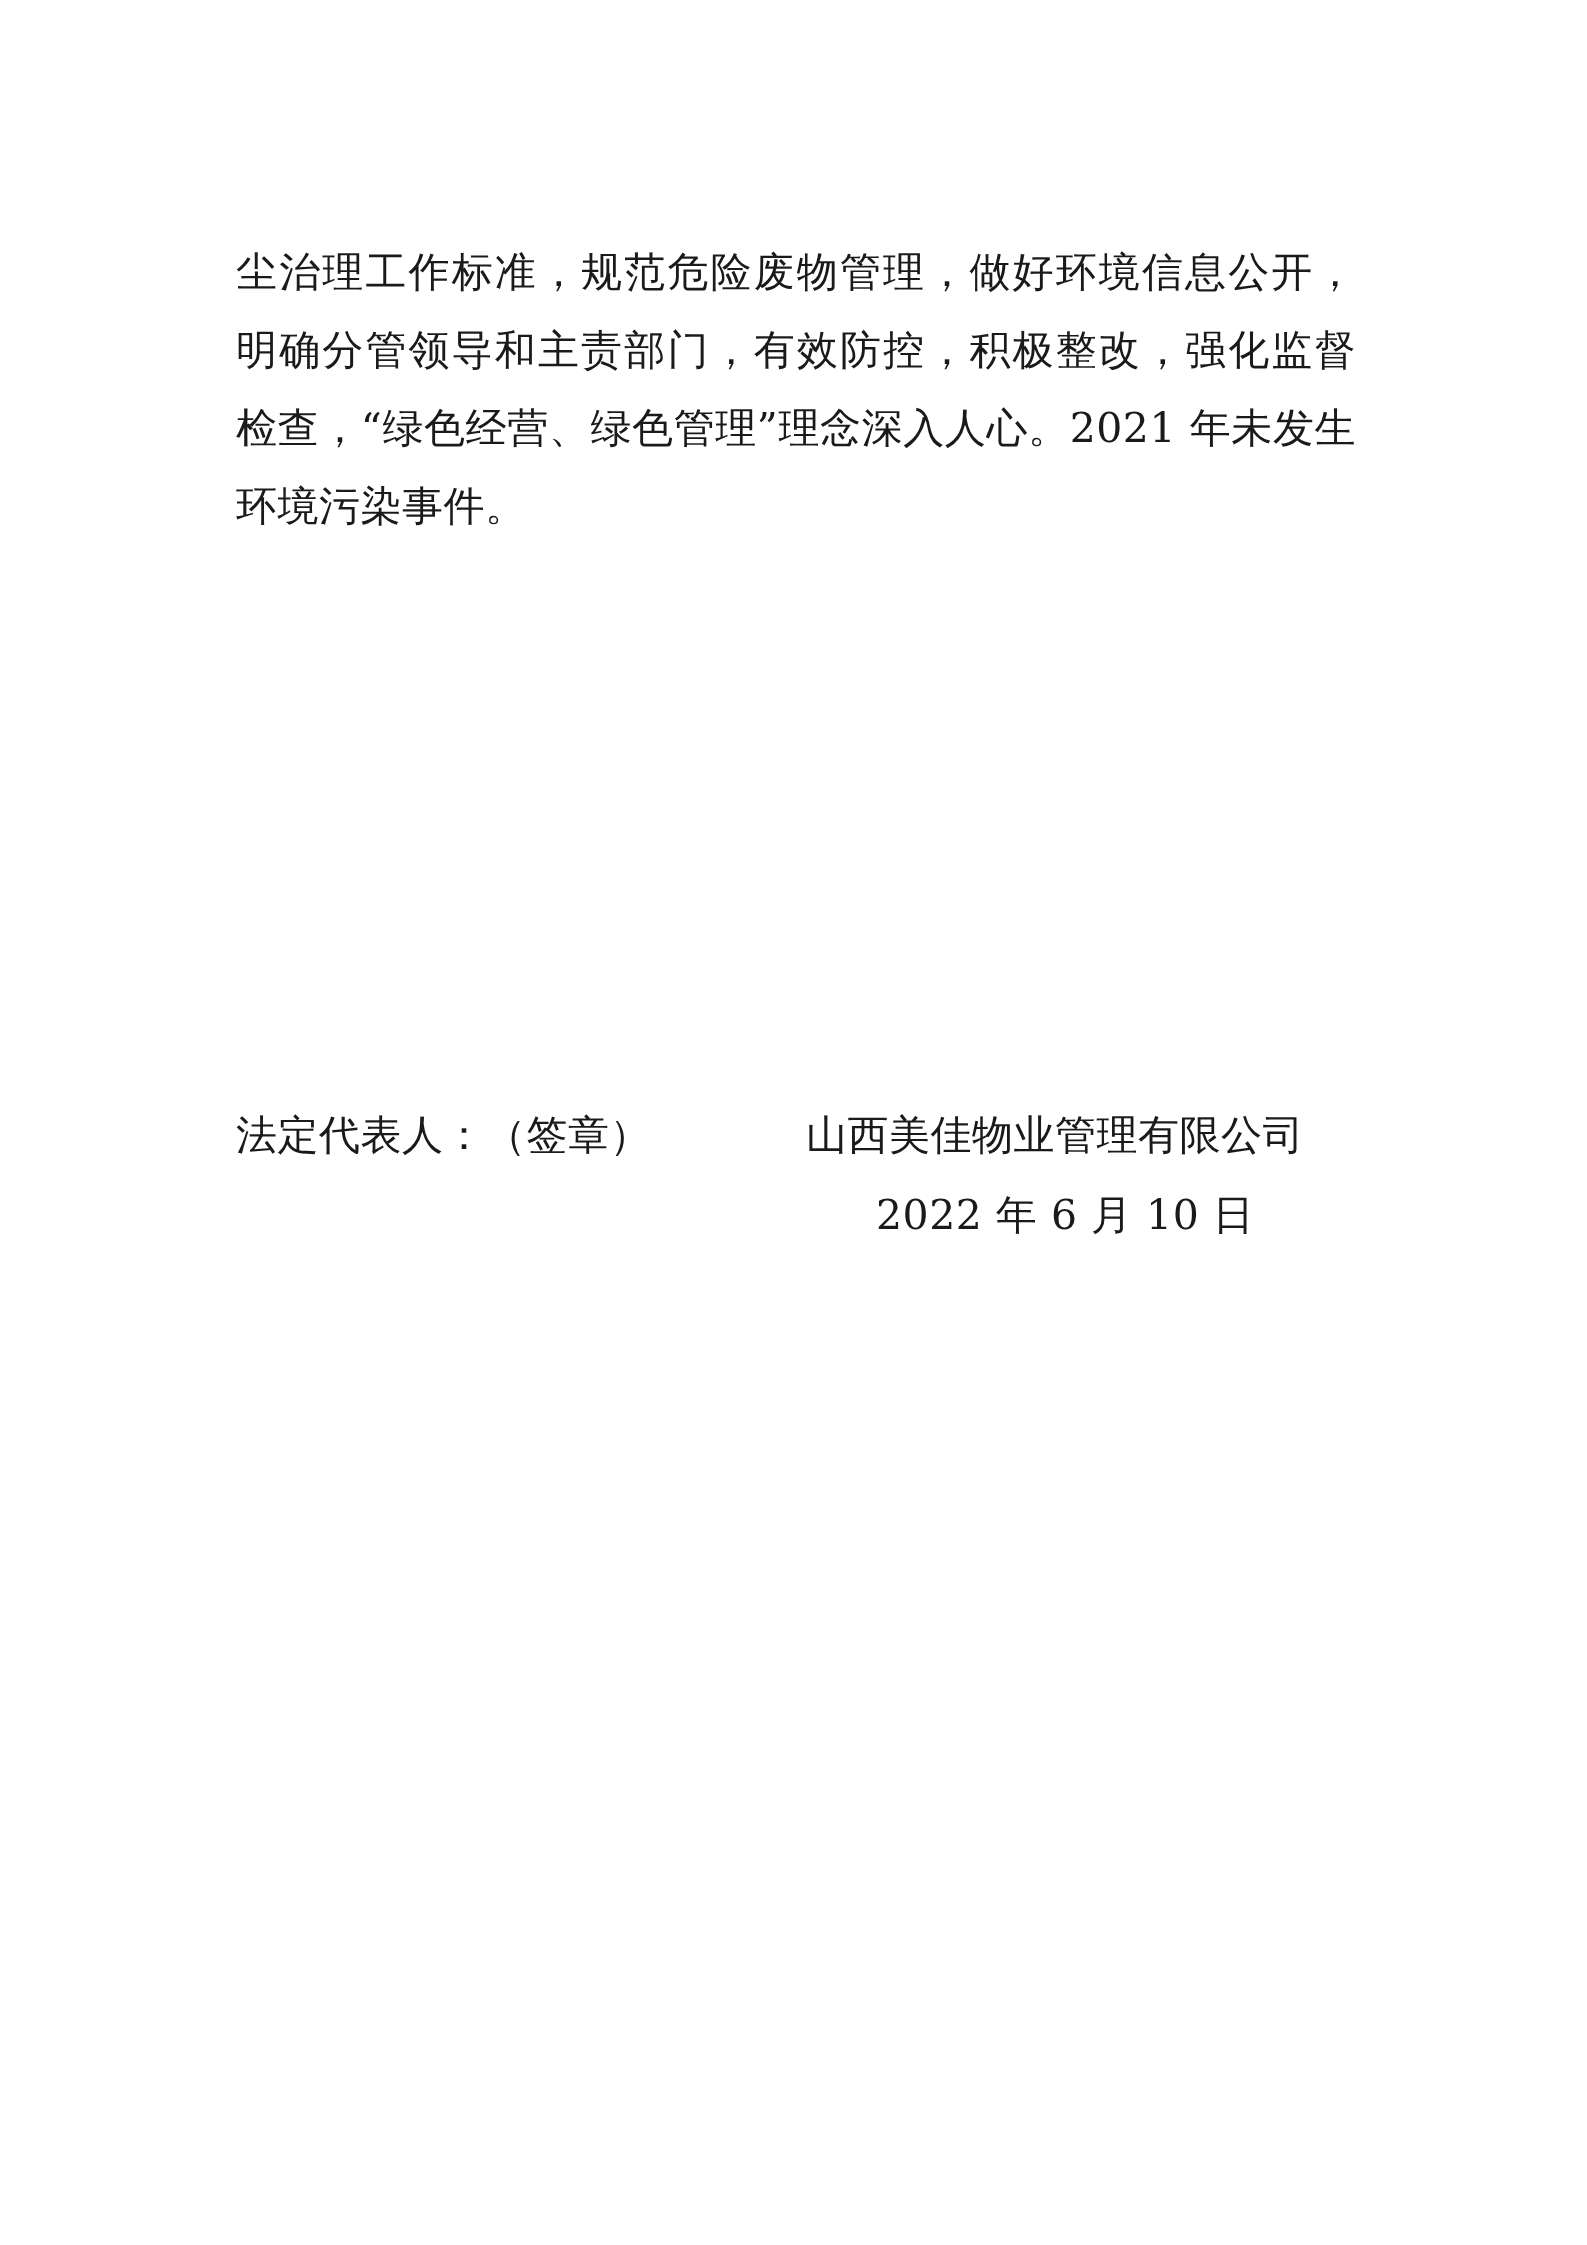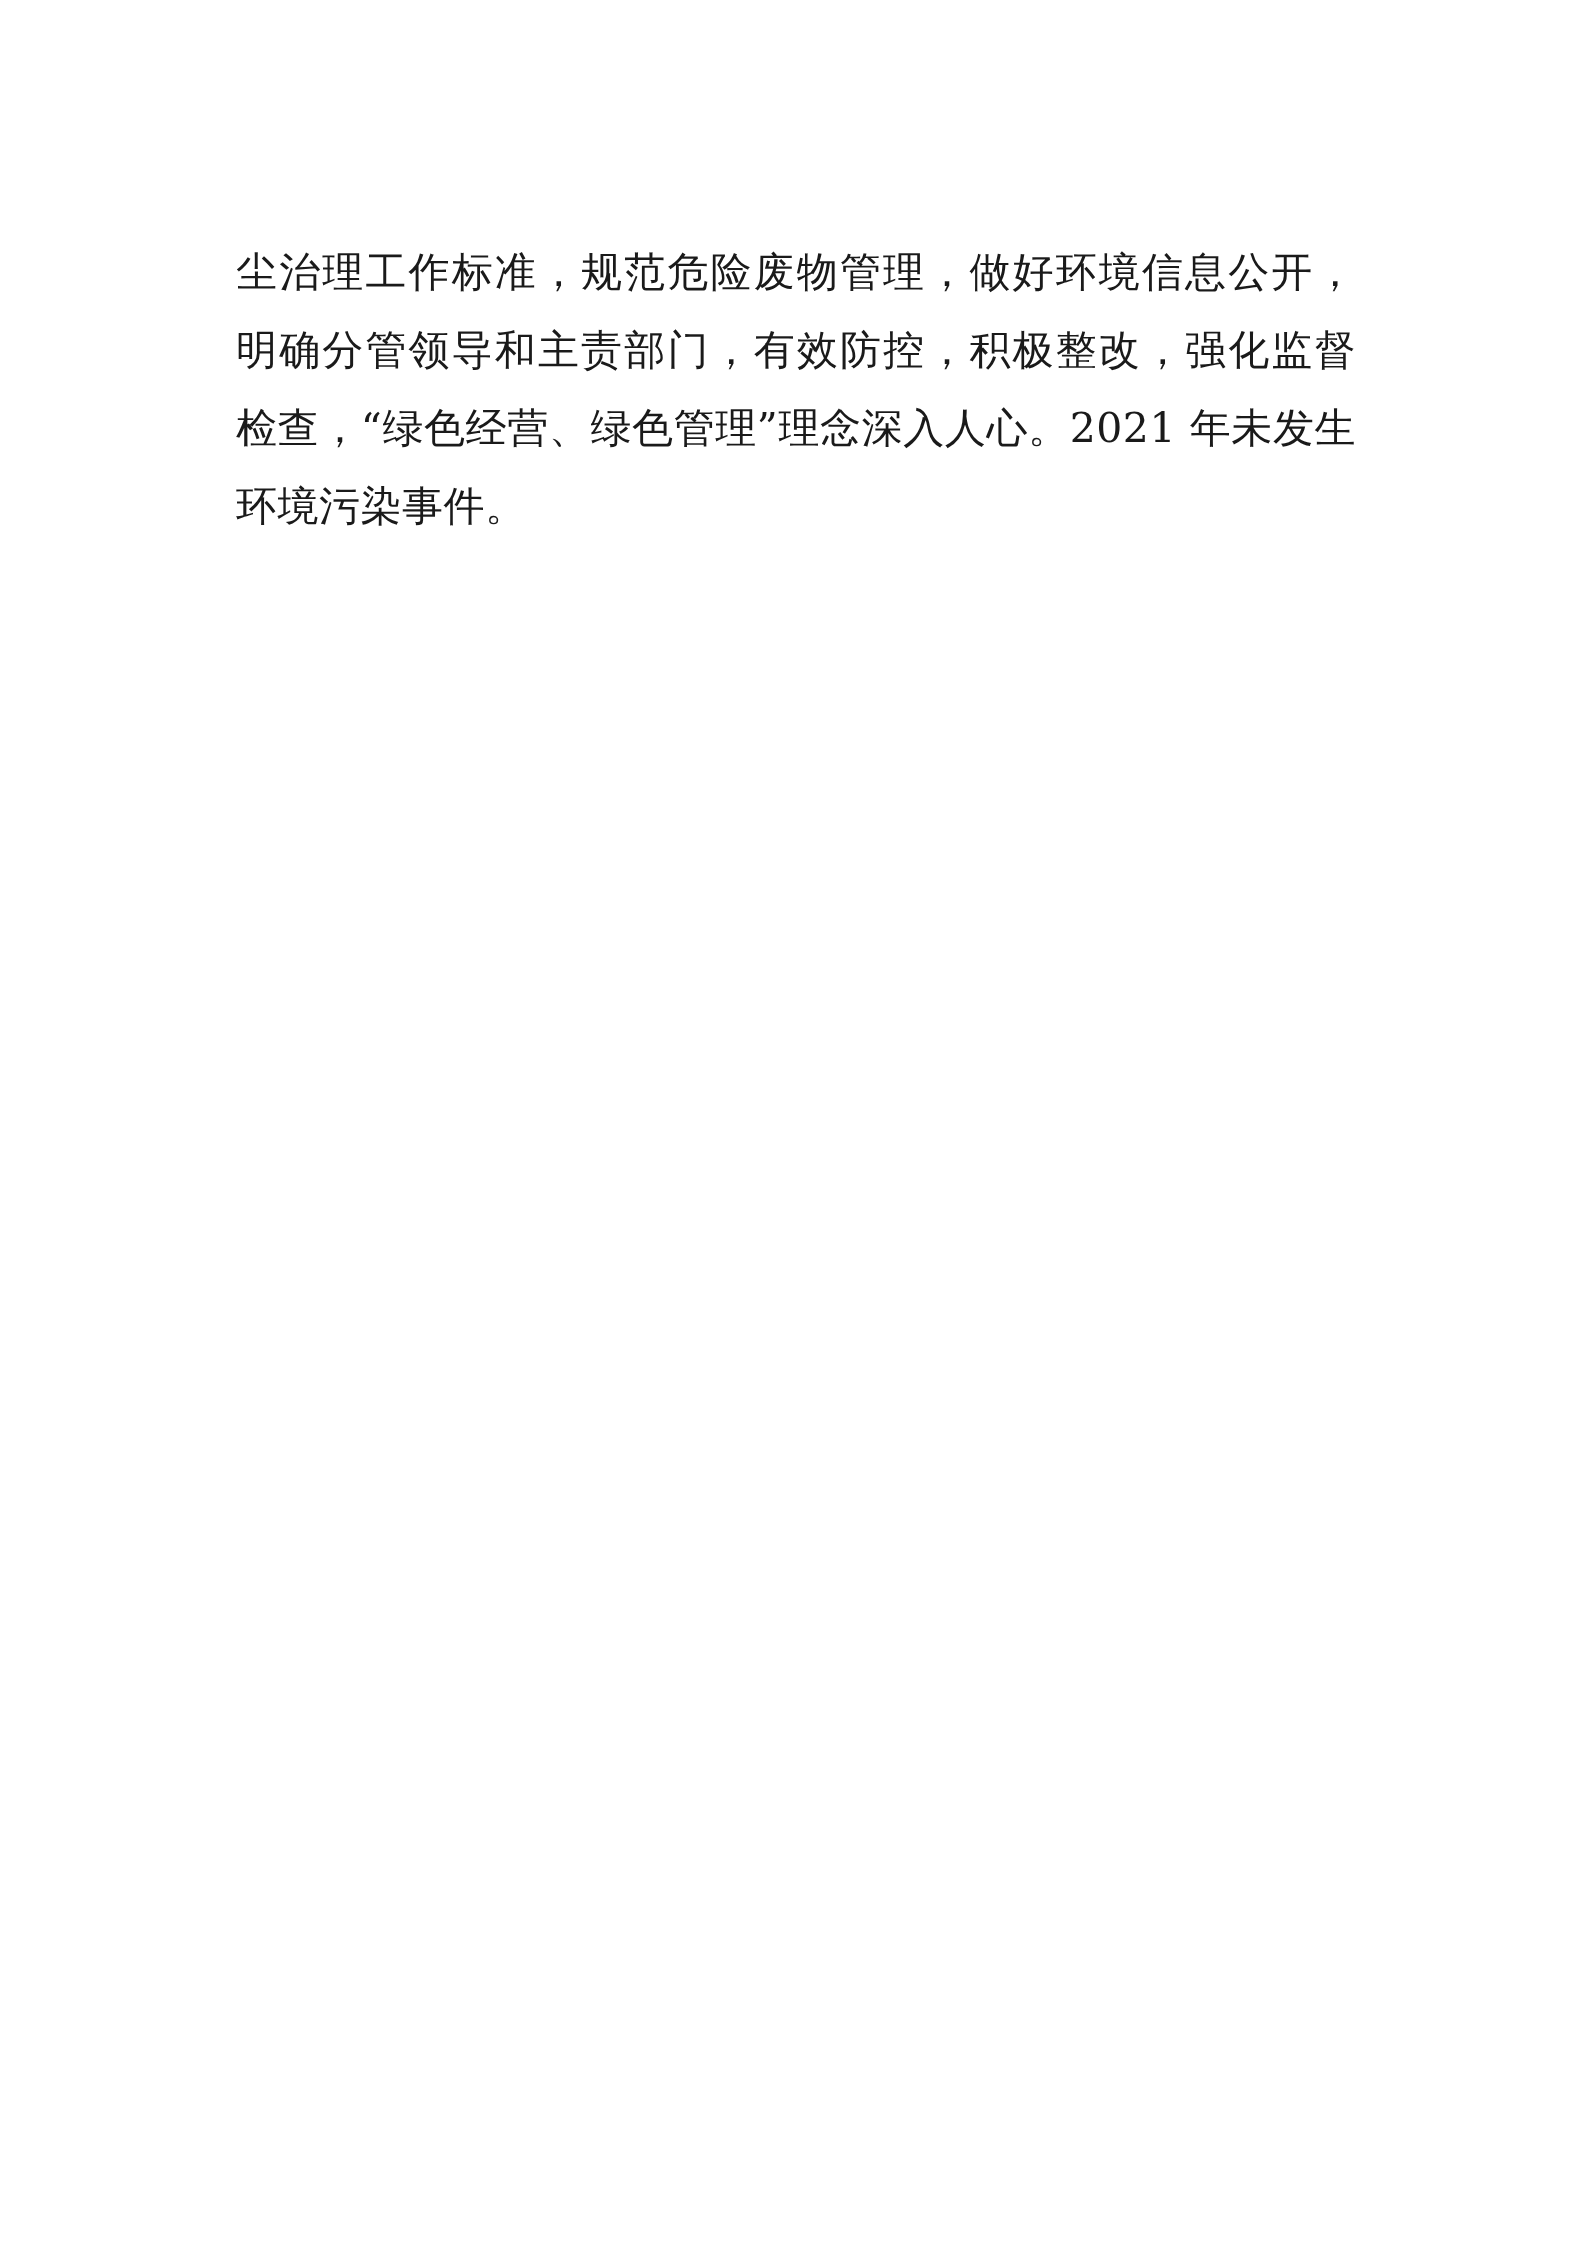--- a/index.html
+++ b/index.html
@@ -76,14 +76,23 @@
 </style>
 </head>
 <body>
 
 <div class="page">
 
   <div class="body-block">
     <p class="para">尘治理工作标准，规范危险废物管理，做好环境信息公开，明确分管领导和主责部门，有效防控，积极整改，强化监督检查，“绿色经营、绿色管理”理念深入人心。2021 年未发生环境污染事件。</p>
   </div>
 
+  <div class="signature-block">
+    <div class="sig-row">
+      <span class="sig-left">法定代表人：（签章）</span>
+      <span class="sig-right">山西美佳物业管理有限公司</span>
+    </div>
+    <div class="date-row">
+      <span class="date-text">2022 年 6 月 10 日</span>
+    </div>
+  </div>
 
 </div>
 
 </body></html>

